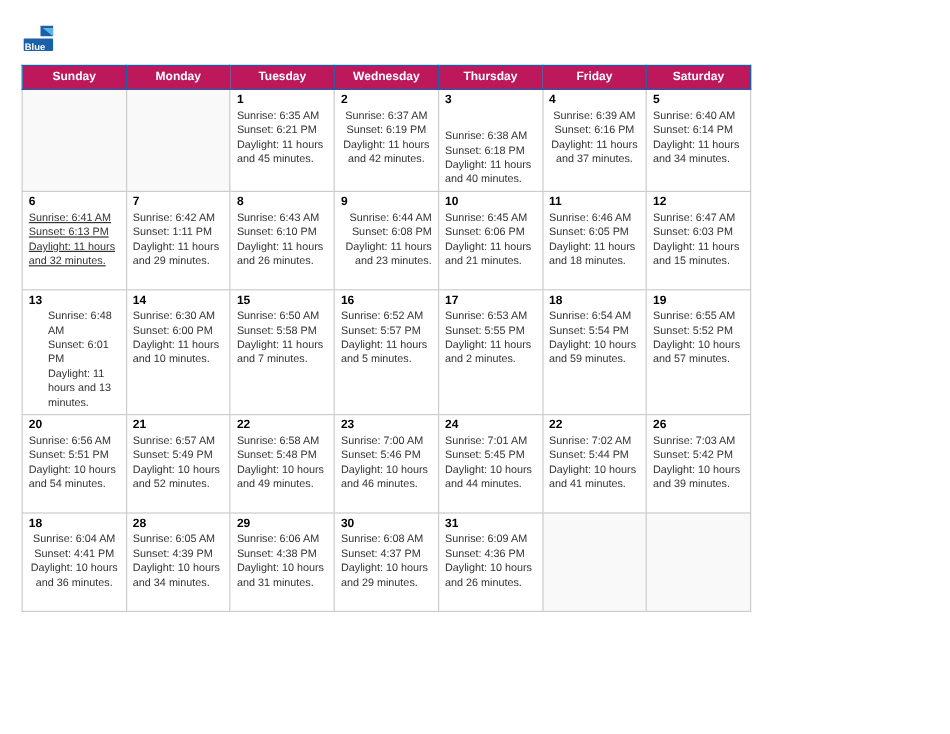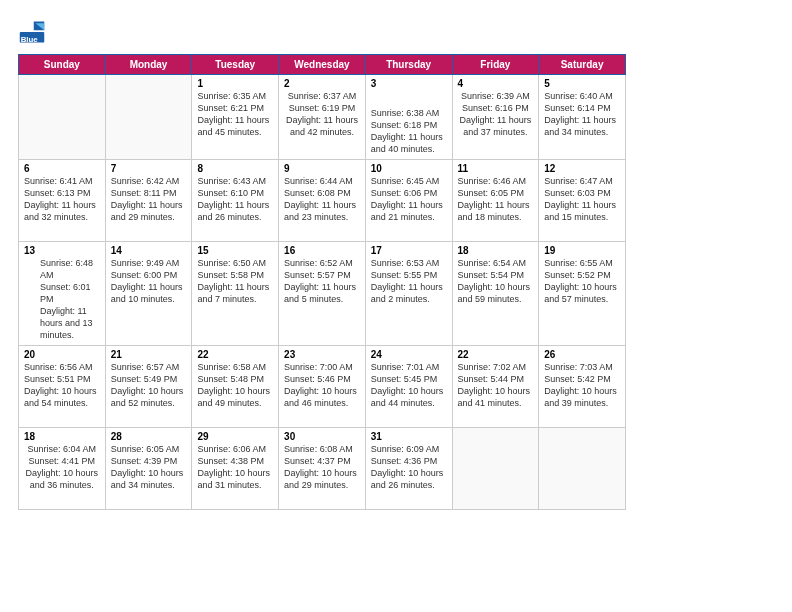--- a/index.html
+++ b/index.html
@@ -158,39 +158,39 @@
           <td>
             <span class="day-num">5</span>
             <div class="day-info" style="white-space: pre-line;">Sunrise: 6:40 AM
 Sunset: 6:14 PM
 Daylight: 11 hours and 34 minutes.</div>
           </td>
         </tr>
         <tr class="week-row">
           <td>
             <span class="day-num">6</span>
-            <div class="day-info" style="white-space: pre-line;">Sunrise: 6:41 AM
+            <div class="day-info" style="white-space: pre-line; text-decoration: underline;">Sunrise: 6:41 AM
 Sunset: 6:13 PM
 Daylight: 11 hours and 32 minutes.</div>
           </td>
           <td>
             <span class="day-num">7</span>
             <div class="day-info" style="white-space: pre-line;">Sunrise: 6:42 AM
-Sunset: 8:11 PM
+Sunset: 1:11 PM
 Daylight: 11 hours and 29 minutes.</div>
           </td>
           <td>
             <span class="day-num">8</span>
             <div class="day-info" style="white-space: pre-line;">Sunrise: 6:43 AM
 Sunset: 6:10 PM
 Daylight: 11 hours and 26 minutes.</div>
           </td>
           <td>
             <span class="day-num">9</span>
-            <div class="day-info" style="white-space: pre-line;">Sunrise: 6:44 AM
+            <div class="day-info" style="white-space: pre-line; text-align: right;">Sunrise: 6:44 AM
 Sunset: 6:08 PM
 Daylight: 11 hours and 23 minutes.</div>
           </td>
           <td>
             <span class="day-num">10</span>
             <div class="day-info" style="white-space: pre-line;">Sunrise: 6:45 AM
 Sunset: 6:06 PM
 Daylight: 11 hours and 21 minutes.</div>
           </td>
           <td>
@@ -208,21 +208,21 @@
         </tr>
         <tr class="week-row">
           <td>
             <span class="day-num">13</span>
             <div class="day-info" style="white-space: pre-line; margin-left: 16px;">Sunrise: 6:48 AM
 Sunset: 6:01 PM
 Daylight: 11 hours and 13 minutes.</div>
           </td>
           <td>
             <span class="day-num">14</span>
-            <div class="day-info" style="white-space: pre-line;">Sunrise: 9:49 AM
+            <div class="day-info" style="white-space: pre-line;">Sunrise: 6:30 AM
 Sunset: 6:00 PM
 Daylight: 11 hours and 10 minutes.</div>
           </td>
           <td>
             <span class="day-num">15</span>
             <div class="day-info" style="white-space: pre-line;">Sunrise: 6:50 AM
 Sunset: 5:58 PM
 Daylight: 11 hours and 7 minutes.</div>
           </td>
           <td>

